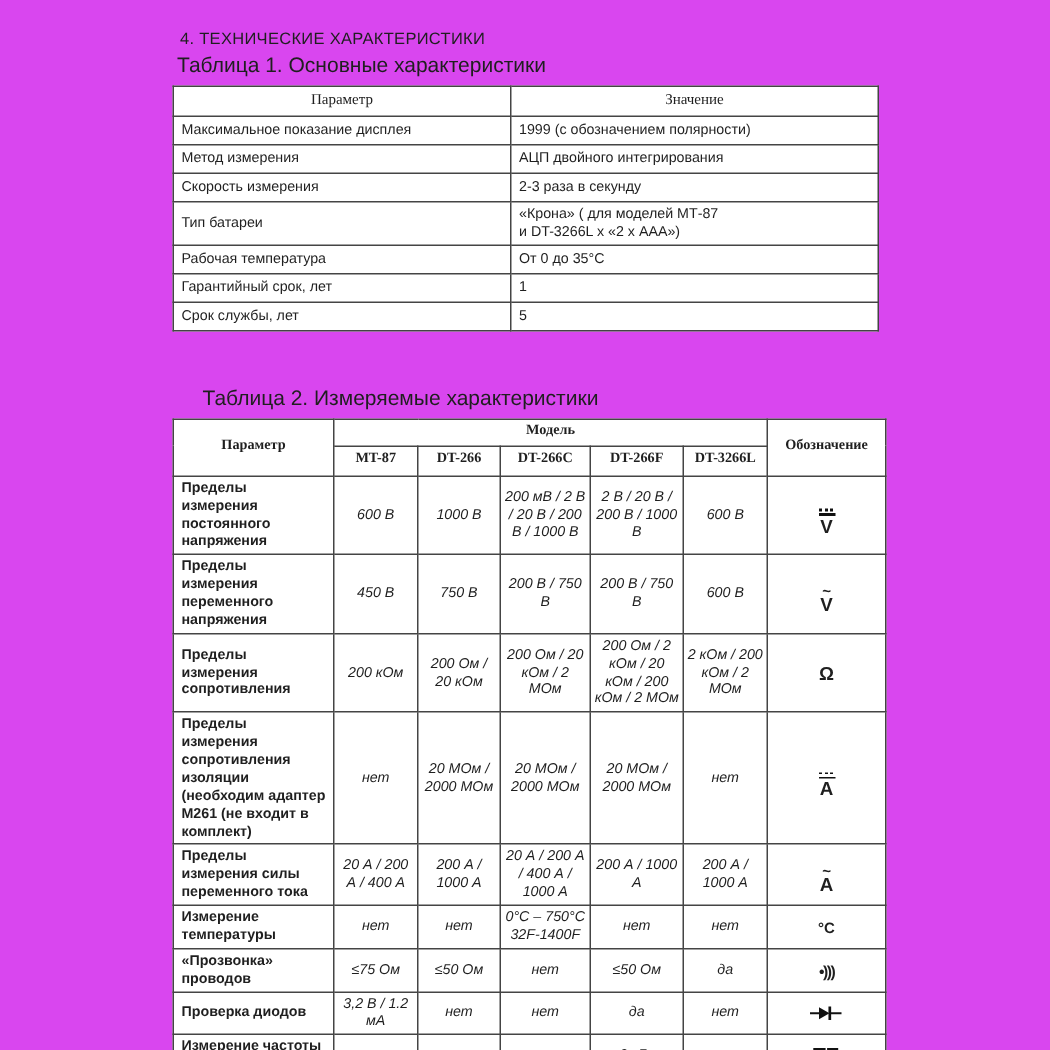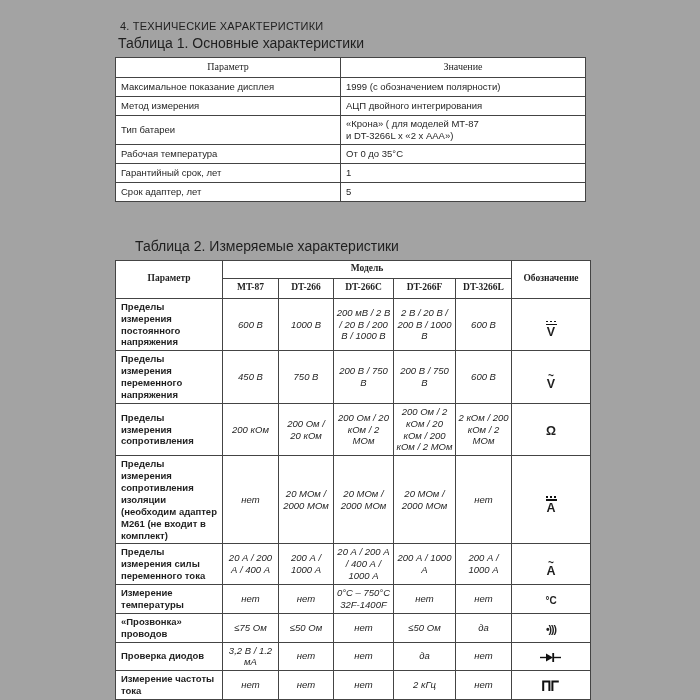--- a/index.html
+++ b/index.html
@@ -2,21 +2,21 @@
 <html><head>
 <meta charset="utf-8">
 <style>
   html,body{margin:0;padding:0;background:#ffffff;}
   body{
     width:700px;height:700px;overflow:hidden;
     font-family:"Liberation Sans","DejaVu Sans",sans-serif;
     color:#1f1f1f;
     -webkit-font-smoothing:antialiased;
   }
-  .page{position:relative;width:700px;height:700px;background:#a3a3a3;}
+  .page{position:relative;width:700px;height:700px;background:#d946ef;}
   .content{position:absolute;left:115px;top:20px;width:476px;}
 
   .doc-heading{font-size:11px;font-weight:500;letter-spacing:.2px;margin:0 0 3px 5px;}
   .table-caption{font-size:14px;font-weight:400;margin:0 0 6px 3px;}
   .caption2{margin-top:36px;margin-left:20px;}
 
   table{border-collapse:collapse;table-layout:fixed;background:#fff;}
   th,td{border:1px solid #444;vertical-align:middle;padding:2px 5px;line-height:1.25;}
   th{font-size:10px;font-weight:700;text-align:center;padding:2px 3px;font-family:Liberation Serif, serif;}
 
@@ -75,34 +75,38 @@
       <tbody>
           <tr>
             <td>Максимальное показание дисплея</td>
             <td>1999 (с обозначением полярности)</td>
           </tr>
           <tr>
             <td>Метод измерения</td>
             <td>АЦП двойного интегрирования</td>
           </tr>
           <tr>
+            <td>Скорость измерения</td>
+            <td>2-3 раза в секунду</td>
+          </tr>
+          <tr>
             <td>Тип батареи</td>
             <td>«Крона» ( для моделей МТ-87
 и DT-3266L х «2 х ААА»)</td>
           </tr>
           <tr>
             <td>Рабочая температура</td>
             <td>От 0 до 35°С</td>
           </tr>
           <tr>
             <td>Гарантийный срок, лет</td>
             <td>1</td>
           </tr>
           <tr>
-            <td>Срок адаптер, лет</td>
+            <td>Срок службы, лет</td>
             <td>5</td>
           </tr>
         </tbody>
     </table>
 
     <p class="table-caption caption2">Таблица 2. Измеряемые характеристики</p>
 
     <table class="t2">
       <colgroup>
         <col class="cp">

